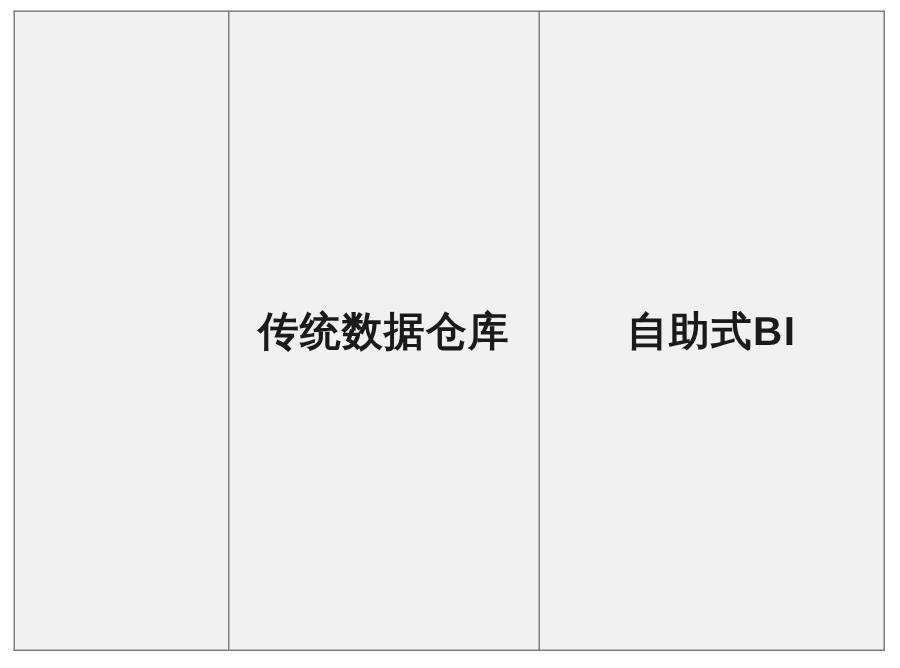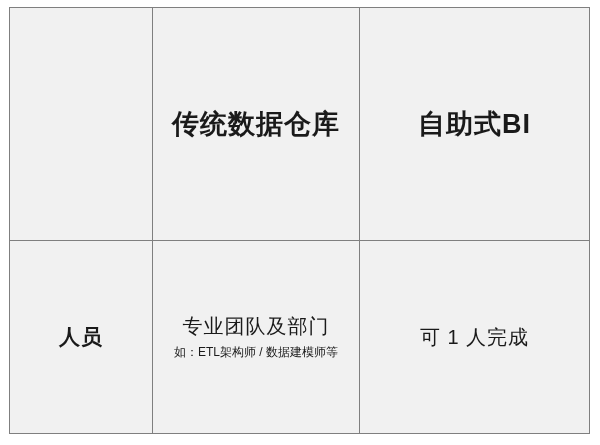--- a/index.html
+++ b/index.html
@@ -69,25 +69,17 @@
     <tbody>
       <tr class="h-header">
         <td></td>
         <td class="hdr">传统数据仓库</td>
         <td class="hdr">自助式BI</td>
       </tr>
 
 
 
 
-      <tr class="h-people">
-        <td class="rowlabel">人员</td>
-        <td>
-          <div class="val">专业团队及部门</div>
-          <div class="note">如：ETL架构师 / 数据建模师等</div>
-        </td>
-        <td class="hl val">可 1 人完成</td>
-      </tr>
 
 
     </tbody>
   </table>
 </div>
 
 </body></html>

